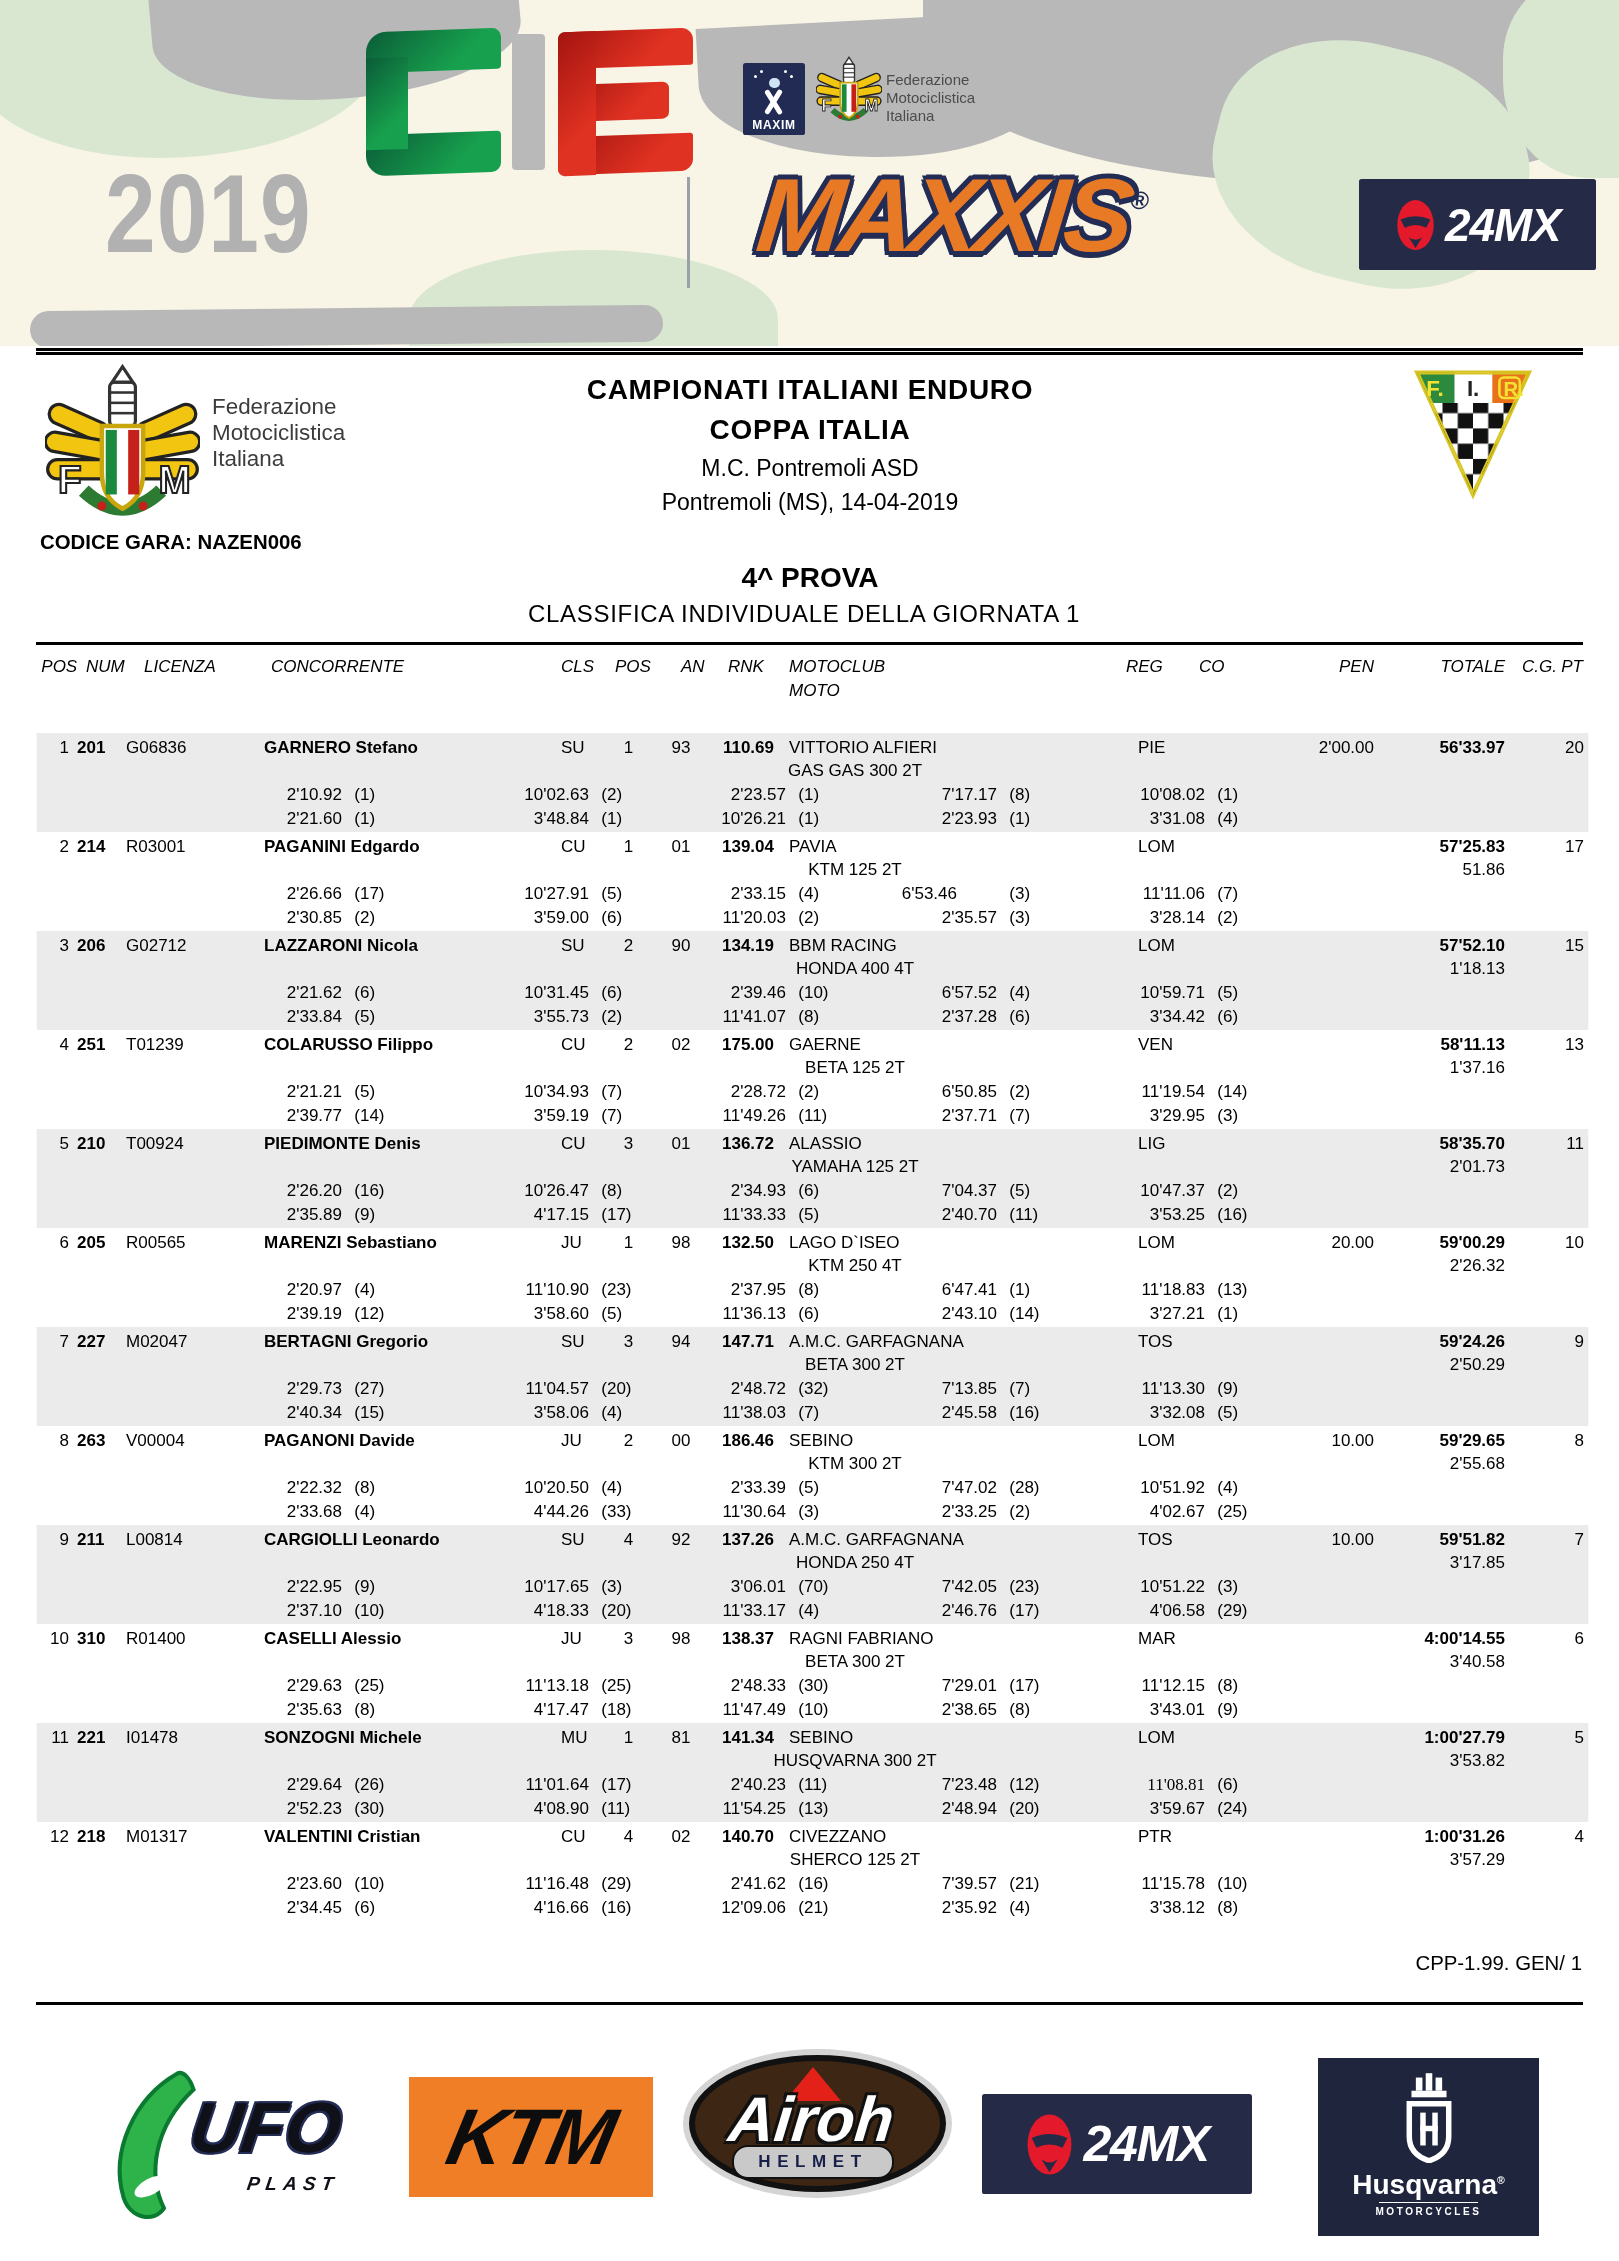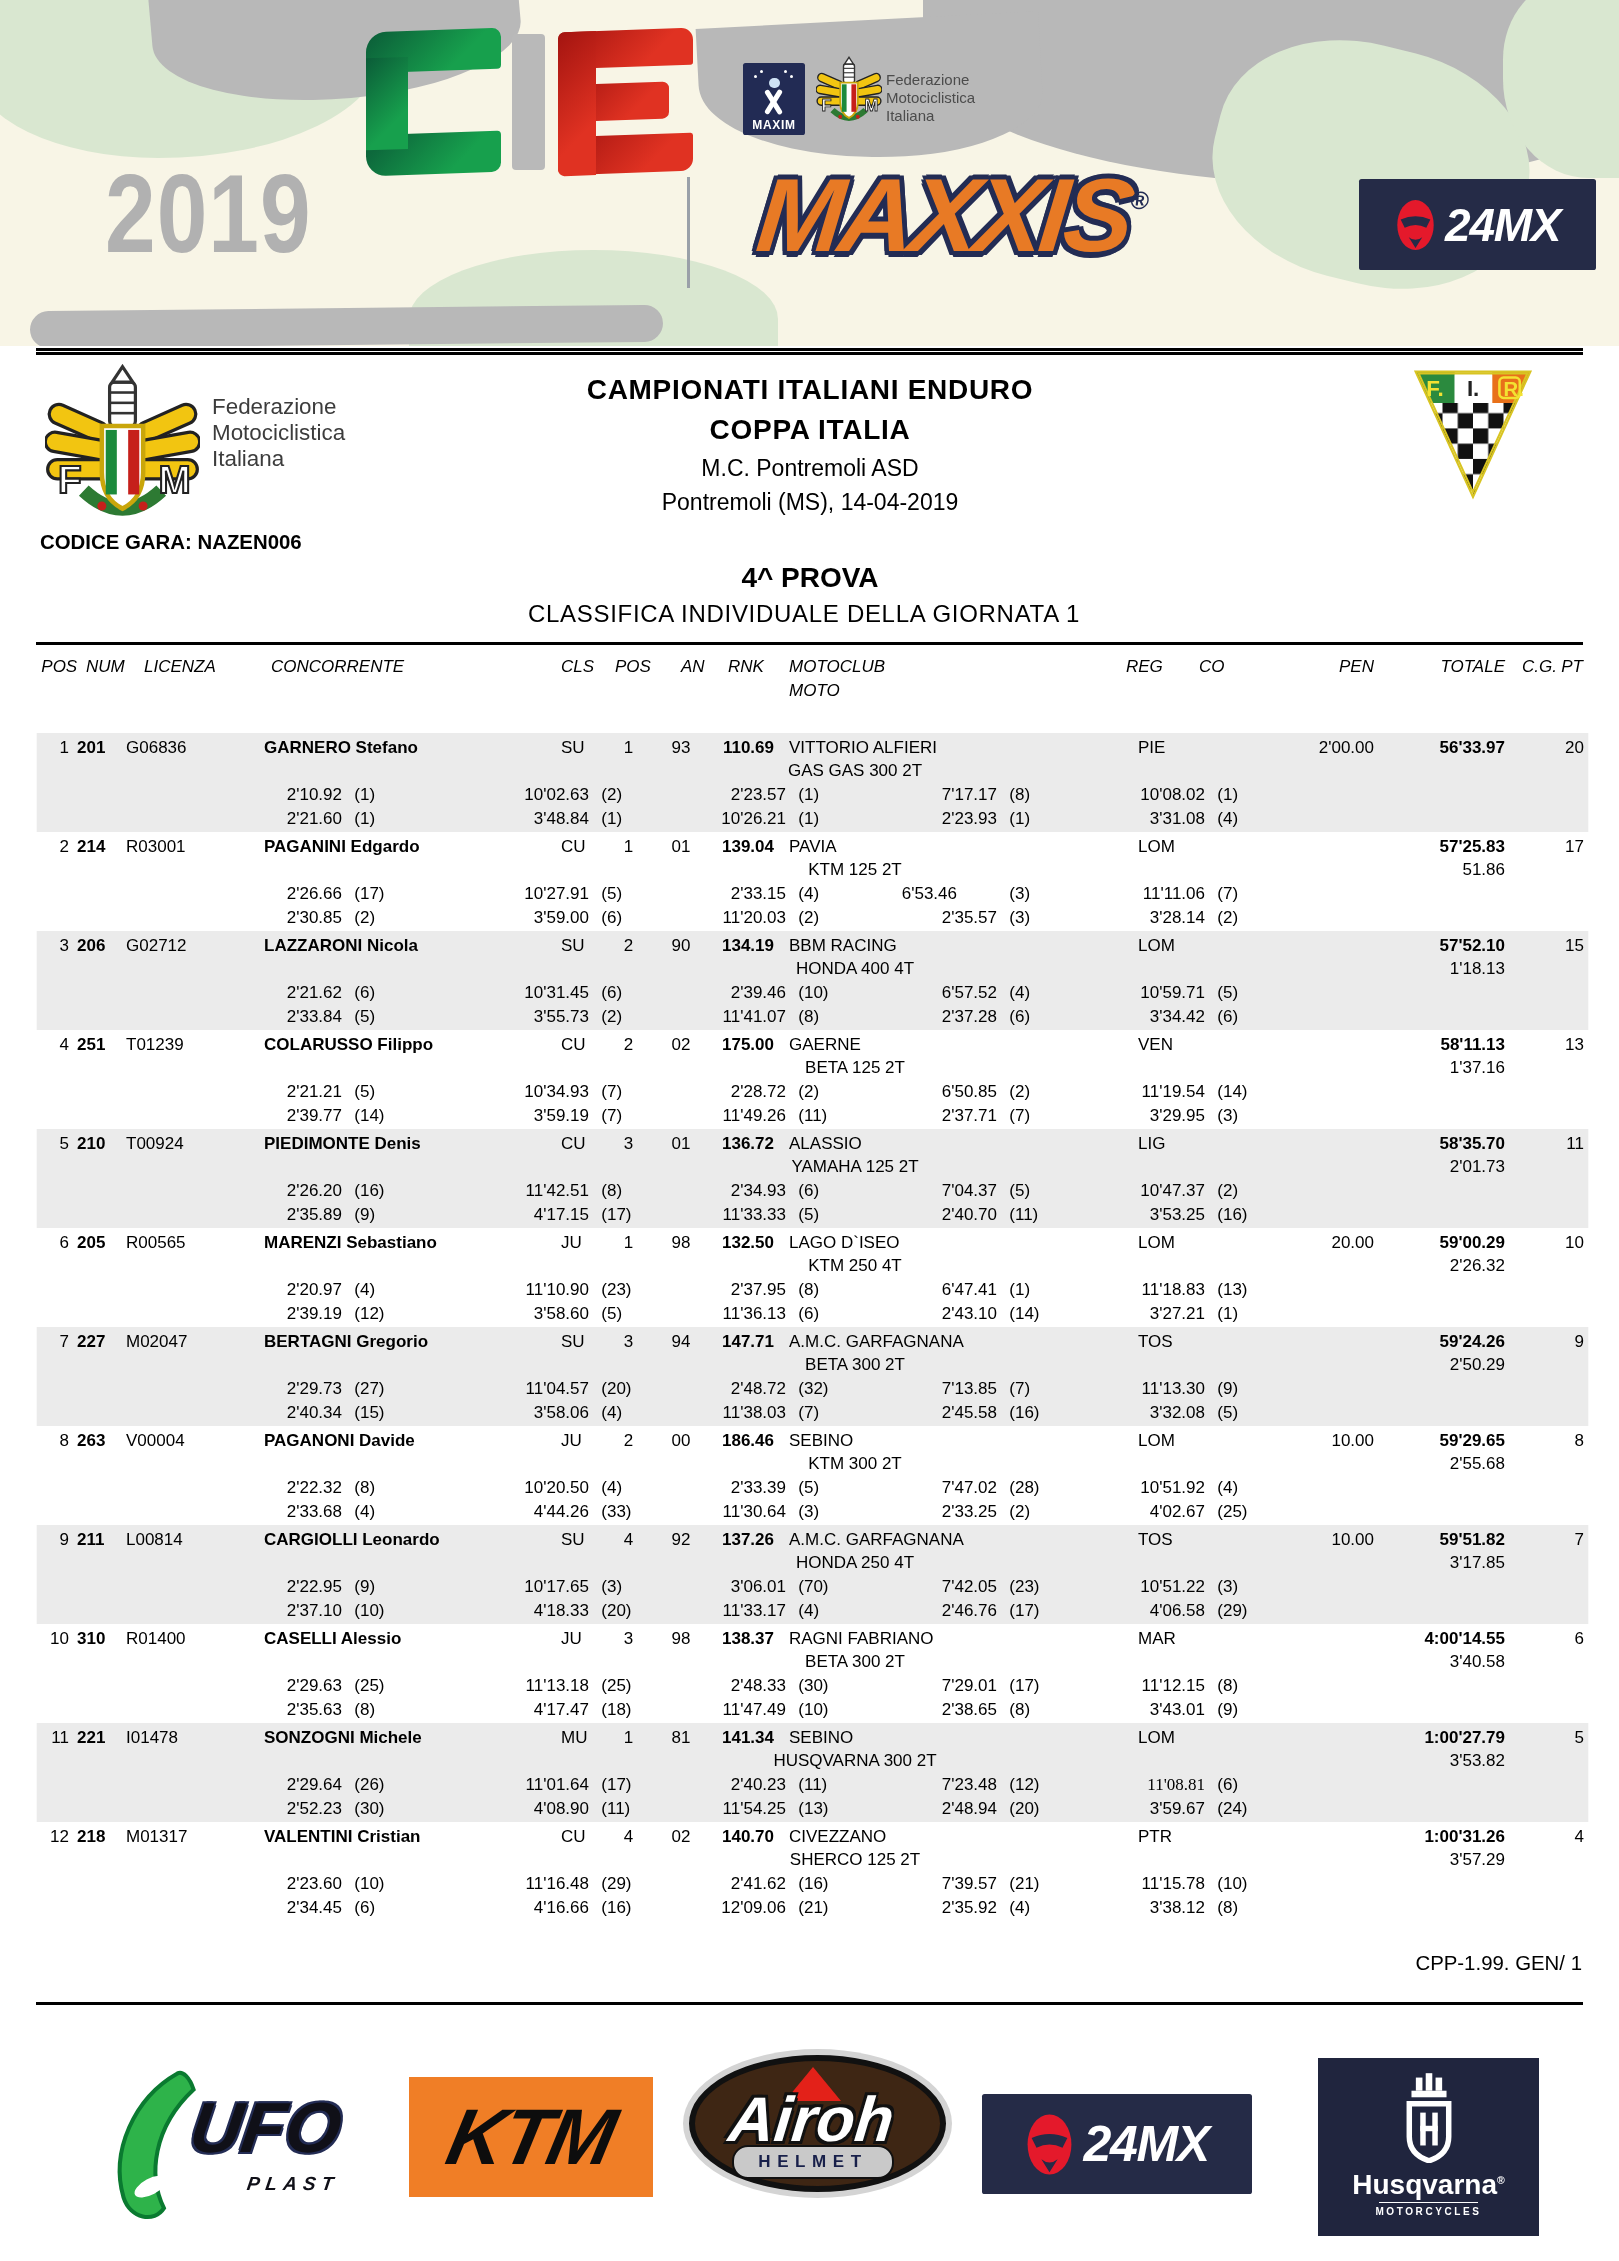--- a/index.html
+++ b/index.html
@@ -458,21 +458,21 @@
         <span class="cell c-reg">LIG</span>
         <span class="cell c-co"></span>
         <span class="cell c-pen"></span>
         <span class="cell c-tot">58'35.70</span>
         <span class="cell c-cg"></span>
         <span class="cell c-pt">11</span>
         <span class="cell c-moto">YAMAHA 125 2T</span>
         <span class="cell c-gap">2'01.73</span>
         <span class="cell st l1" style="left: 177px;">2'26.20</span>
         <span class="cell sr l1" style="left: 313px;">(16)</span>
-        <span class="cell st l1" style="left: 424px;">11'42.51</span>
+        <span class="cell st l1" style="left: 424px;">10'26.47</span>
         <span class="cell sr l1" style="left: 560px;">(8)</span>
         <span class="cell st l1" style="left: 621px;">2'34.93</span>
         <span class="cell sr l1" style="left: 757px;">(6)</span>
         <span class="cell st l1" style="left: 832px;">7'04.37</span>
         <span class="cell sr l1" style="left: 968px;">(5)</span>
         <span class="cell st l1" style="left: 1040px;">10'47.37</span>
         <span class="cell sr l1" style="left: 1176px;">(2)</span>
         <span class="cell st l2" style="left: 177px;">2'35.89</span>
         <span class="cell sr l2" style="left: 313px;">(9)</span>
         <span class="cell st l2" style="left: 424px;">4'17.15</span>

